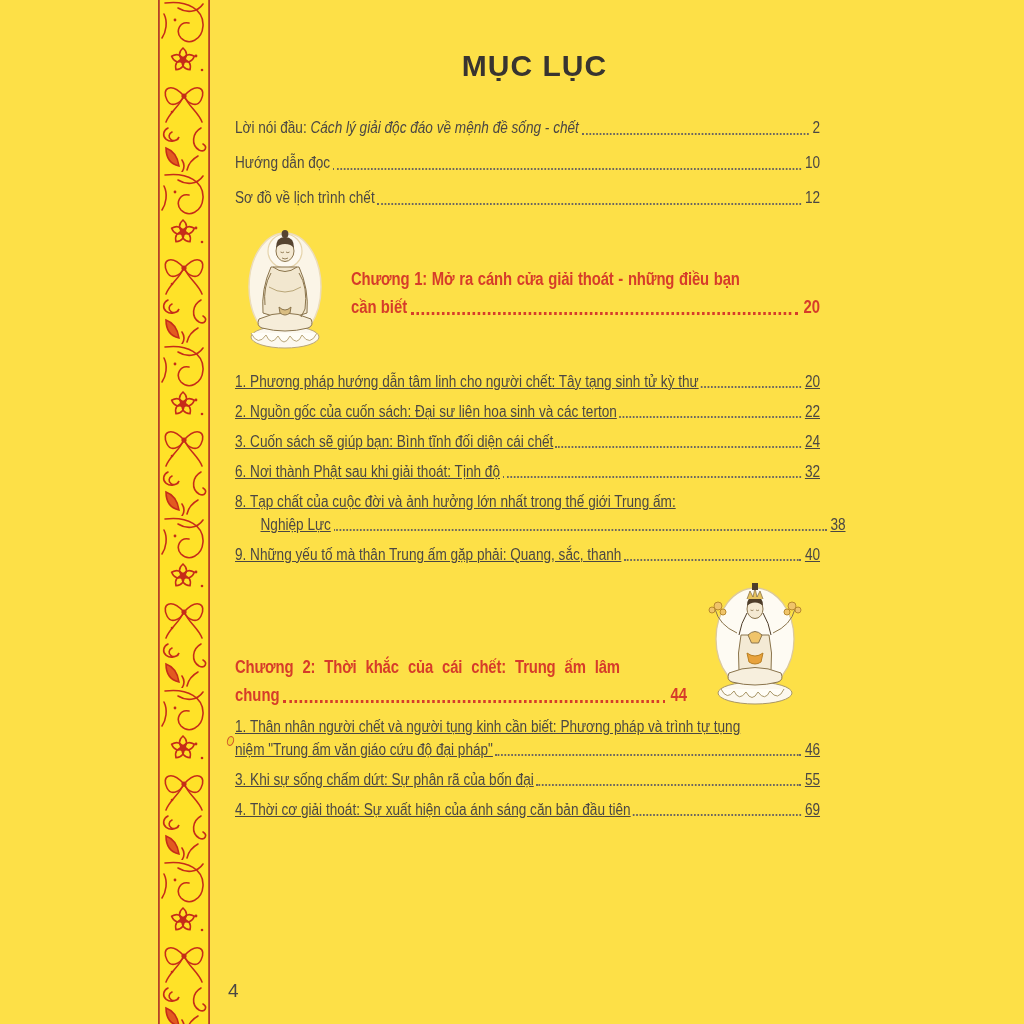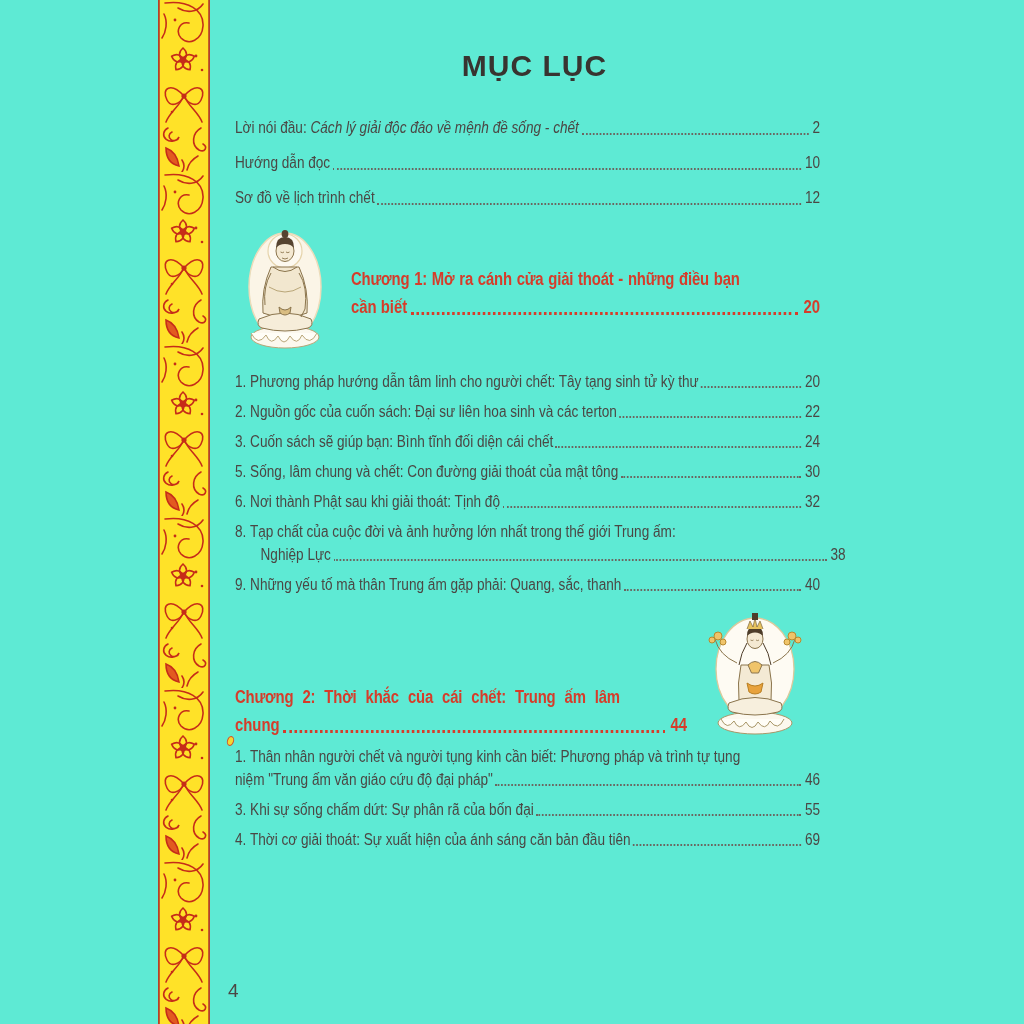--- a/index.html
+++ b/index.html
@@ -1,18 +1,18 @@
 <!DOCTYPE html>
 <html><head>
 <meta charset="utf-8">
 <style>
   html,body { margin:0; padding:0; background:#e9e9e9; }
   .page {
     position:relative; width:1024px; height:1024px; margin:0 auto;
-    background:#5eead4; overflow:hidden;
+    background:#fde047; overflow:hidden;
     font-family:"Liberation Sans","DejaVu Sans",sans-serif;
     color:#4b4744;
   }
   .border-strip { position:absolute; left:158px; top:0; width:52px; height:1024px; }
   .content { position:absolute; left:235px; top:0; width:585px; }
 
   h1.title {
     margin:46px 0 0; padding-left:14px; text-align:center;
     font-size:30px; font-weight:bold; letter-spacing:1px; color:#383430;
     line-height:40px;
@@ -45,21 +45,21 @@
   }
   .ws1 { word-spacing:1px; }
   .ws2 { word-spacing:6px; }
   .chap-line2 {
     display:flex; align-items:flex-end; font-weight:bold; color:#d63c2a;
     font-size:17.5px; line-height:28px; white-space:nowrap;
   }
   .red-leader { border-bottom:3px dotted #d63c2a; margin:0 6px 6px 4px; }
 
   
-  .items { margin-top:15px; }
+  .items { margin-top:15px;text-decoration:underline; }
   .items2 { margin-top:6px; }
   .toc-item { margin-bottom:7px; }
   .item-line { white-space:nowrap; line-height:23px; font-size:16px; }
   .items .toc-row { line-height:23px; }
   .cont-indent { padding-left:30px; }
 
   .folio { position:absolute; left:228px; top:980px; font-size:19px; color:#4b4744; }
   .speck { position:absolute; left:227px; top:736px; width:5px; height:8px;
            background:#f3d832; border:1px solid #d0542e; border-radius:50%; transform:rotate(18deg); }
 </style>
@@ -177,27 +177,20 @@
         </div>
         <div class="toc-item">
           <div class="toc-row scale">
             <span class="toc-text">3. Cuốn sách sẽ giúp bạn: Bình tĩnh đối diện cái chết</span>
             <span class="leader"></span>
             <span class="pagenum">24</span>
           </div>
         </div>
         <div class="toc-item">
           <div class="toc-row scale">
-            <span class="toc-text">5. Sống, lâm chung và chết: Con đường giải thoát của mật tông</span>
-            <span class="leader"></span>
-            <span class="pagenum">30</span>
-          </div>
-        </div>
-        <div class="toc-item">
-          <div class="toc-row scale">
             <span class="toc-text">6. Nơi thành Phật sau khi giải thoát: Tịnh độ</span>
             <span class="leader"></span>
             <span class="pagenum">32</span>
           </div>
         </div>
         <div class="toc-item">
           <div class="item-line scale">8. Tạp chất của cuộc đời và ảnh hưởng lớn nhất trong thế giới Trung ấm:</div>
           <div class="toc-row scale cont-indent">
             <span class="toc-text">Nghiệp Lực</span>
             <span class="leader"></span>

